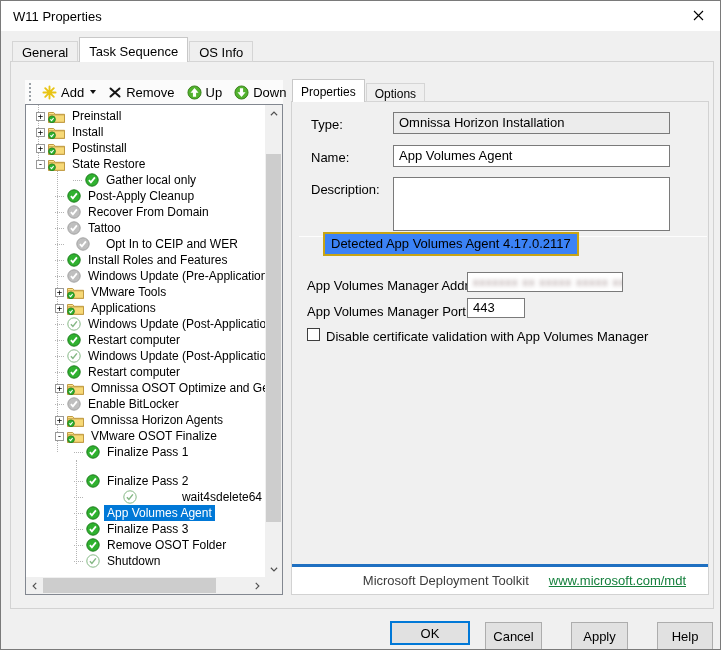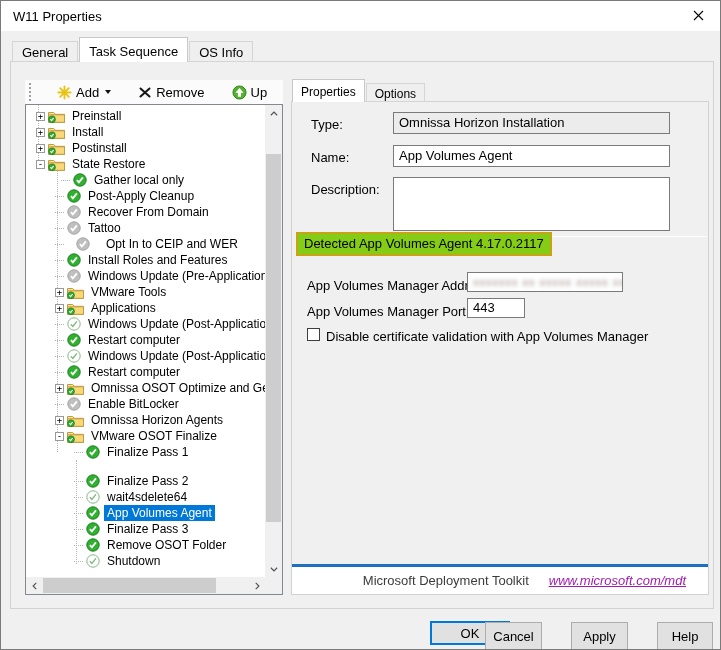--- a/index.html
+++ b/index.html
@@ -13,21 +13,21 @@
   .titlebar{position:absolute;left:0;top:0;width:100%;height:30px;background:#ffffff;display:flex;align-items:center;}
   .title{padding-left:12px;font-size:13px;}
   .closebtn{position:absolute;right:0;top:0;width:44px;height:29px;display:flex;align-items:center;justify-content:center;cursor:default;}
   
   .maintabs{position:absolute;left:11px;top:36px;height:25px;display:flex;align-items:flex-end;z-index:6;}
   .mtab{height:21px;padding:3px 9px 0 9px;background:#efefef;border:1px solid #d5d5d5;margin-right:1px;font-size:13px;white-space:nowrap;}
   .mtab.active{height:25px;padding-top:6px;background:#ffffff;border-color:#c8c8c8;border-bottom:none;}
   
   .page{position:absolute;left:9px;top:60px;width:704px;height:548px;background:#f0f0f0;border:1px solid #d2d2d2;}
   
-  .toolbar{position:absolute;left:24px;top:79px;width:258px;height:24px;background:#fbfbfb;display:flex;align-items:center;gap:17px;padding-left:4px;z-index:2;}
+  .toolbar{position:absolute;left:24px;top:79px;width:258px;height:24px;background:#fbfbfb;display:flex;align-items:center;gap:2px;padding-left:4px;z-index:2;}
   .grip{width:4px;height:18px;border-left:2px dotted #9aa0a6;margin-right:4px;}
   .tbtn{display:flex;align-items:center;gap:4px;padding:2px 5px;font-size:13px;white-space:nowrap;}
   .caret{width:0;height:0;border-left:3px solid transparent;border-right:3px solid transparent;border-top:4px solid #111;margin-left:2px;}
   
   .tree{position:absolute;left:24px;top:103px;width:258px;height:491px;background:#ffffff;border:1px solid #828790;}
   .tree-content{position:absolute;left:0;top:0;right:17px;bottom:17px;overflow:hidden;padding-top:3px;}
   .vline{position:absolute;width:0;border-left:1px dotted #b4b4b4;z-index:1;}
   .trow{height:16px;display:flex;align-items:center;white-space:nowrap;position:relative;z-index:2;}
   .exp{width:9px;height:9px;flex:0 0 9px;background:#fff;border:1px solid #999;font-size:9px;line-height:6px;text-align:center;margin-right:3px;font-family:"DejaVu Sans Mono",monospace;}
   .leafstub{width:9px;flex:0 0 9px;height:0;border-top:1px dotted #b4b4b4;margin-right:3px;}
@@ -53,21 +53,21 @@
   .etch{position:absolute;left:298px;top:235px;width:408px;height:1px;background:#c3c3c3;border-bottom:1px solid #fdfdfd;}
   .banner{position:absolute;left:295px;top:231px;height:24px;line-height:20px;padding:0 6px;background:#FFE97D;border:2px solid #C8A415;font-size:13px;white-space:nowrap;z-index:3;}
   .redacted{filter:blur(2.2px);color:#9b8686;font-size:11px;letter-spacing:1px;}
   .cbox{position:absolute;left:306px;top:327px;width:13px;height:13px;background:#fff;border:1px solid #3e3e3e;}
   .blueline{position:absolute;left:291px;top:563px;width:416px;height:3px;}
   .pfooter{position:absolute;left:291px;top:566px;width:416px;height:27px;background:#fff;display:flex;align-items:center;justify-content:flex-end;gap:20px;padding-right:22px;}
   .mdt{font-size:13px;color:#3c3c3c;}
   .mlink{font-size:13px;text-decoration:underline;cursor:pointer;}
   
   .dbtn{position:absolute;top:621px;height:28px;background:#e1e1e1;border:1px solid #adadad;font-size:13px;display:flex;align-items:center;justify-content:center;font-family:"Liberation Sans",sans-serif;}
-  .dbtn.default{top:620px;height:24px;border:2px solid #0078d7;margin-left:40px;}
+  .dbtn.default{top:620px;height:24px;border:2px solid #0078d7;}
 </style>
 </head>
 <body>
 
 <div class="dialog">
 
   <div class="titlebar">
     <span class="title">W11 Properties</span>
     <span class="closebtn">
       <svg width="11" height="11" viewBox="0 0 11 11">
@@ -165,21 +165,21 @@
           <span class="ticon">
             <svg width="17" height="13" viewBox="0 0 17 13">
               <path d="M0.5 2.5 h5.2 l1.6 1.8 h9.2 v8 H0.5 z" fill="#FCE389" stroke="#C09A44"></path>
               <path d="M0.5 4.8 h16 v7.5 H0.5 z" fill="#F7D977" stroke="#C09A44"></path>
               <circle cx="4" cy="9.3" r="3.4" fill="#2FB12F" stroke="#1E7D1E" stroke-width="0.8"></circle>
               <path d="M2.4 9.3 l1.2 1.3 2 -2.6" stroke="#fff" stroke-width="1.1" fill="none"></path>
             </svg>
           </span>
           <span class="tlabel">State Restore</span>
         </div>
-        <div class="trow" style="padding-left: 35px;">
+        <div class="trow" style="padding-left: 47px;">
           <span class="leafstub"></span>
           <span class="ticon">
             <svg width="14" height="14" viewBox="0 0 14 14">
               <circle cx="7" cy="7" r="6.2" fill="#2FB12F" stroke="#1E7D1E"></circle>
               <path d="M3.9 7.2 l2 2.2 4 -5" stroke="#fff" stroke-width="1.8" fill="none"></path>
             </svg>
           </span>
           <span class="tlabel">Gather local only</span>
         </div>
         <div class="trow" style="padding-left: 29px;">
@@ -365,21 +365,21 @@
         <div class="trow" style="padding-left: 48px; margin-top: 13px;">
           <span class="leafstub"></span>
           <span class="ticon">
             <svg width="14" height="14" viewBox="0 0 14 14">
               <circle cx="7" cy="7" r="6.2" fill="#2FB12F" stroke="#1E7D1E"></circle>
               <path d="M3.9 7.2 l2 2.2 4 -5" stroke="#fff" stroke-width="1.8" fill="none"></path>
             </svg>
           </span>
           <span class="tlabel">Finalize Pass 2</span>
         </div>
-        <div class="trow" style="padding-left: 48px;">
+        <div class="trow" style="padding-left: 48px; justify-content: space-between;">
           <span class="leafstub"></span>
           <span class="ticon">
             <svg width="14" height="14" viewBox="0 0 14 14">
               <circle cx="7" cy="7" r="6.2" fill="#fff" stroke="#85B885"></circle>
               <path d="M3.9 7.2 l2 2.2 4 -5" stroke="#85B885" stroke-width="1.5" fill="none"></path>
             </svg>
           </span>
           <span class="tlabel">wait4sdelete64</span>
         </div>
         <div class="trow" style="padding-left: 48px;">
@@ -461,37 +461,37 @@
   <span class="flabel" style="left:310px;top:116px;">Type:</span>
   <div class="fbox ro" style="left:392px;top:111px;width:277px;height:22px;">Omnissa Horizon Installation</div>
 
   <span class="flabel" style="left:310px;top:149px;">Name:</span>
   <div class="fbox" style="left:392px;top:144px;width:277px;height:22px;">App Volumes Agent</div>
 
   <span class="flabel" style="left:310px;top:181px;">Description:</span>
   <div class="fbox" style="left:392px;top:176px;width:277px;height:54px;"></div>
 
   <div class="etch"></div>
-  <div class="banner" style="background: #84cc16; border-color: rgb(200, 164, 21);">Detected App Volumes Agent 4.17.0.2117</div>
+  <div class="banner" style="background: #3b82f6; border-color: rgb(200, 164, 21); margin-left: 27px;">Detected App Volumes Agent 4.17.0.2117</div>
 
   <span class="flabel" style="left:306px;top:277px;">App Volumes Manager Address</span>
   <div class="fbox" style="left:466px;top:271px;width:156px;height:20px;padding-top:1px;">
     <span class="redacted">xxxxxxx xx xxxxx xxxxx xxx</span>
   </div>
 
   <span class="flabel" style="left:306px;top:303px;">App Volumes Manager Port</span>
   <div class="fbox" style="left:466px;top:297px;width:58px;height:20px;padding-top:1px;">443</div>
 
   <div class="cbox"></div>
   <span class="flabel" style="left:325px;top:328px;">Disable certificate validation with App Volumes Manager</span>
 
   <div class="blueline" id="blueline" style="background: rgb(31, 112, 193);"></div>
   <div class="pfooter">
     <span class="mdt">Microsoft Deployment Toolkit</span>
-    <span class="mlink" id="mdtlink" style="color: #a21caf; font-style: italic;">www.microsoft.com/mdt</span>
+    <span class="mlink" id="mdtlink" style="color: #15803d;">www.microsoft.com/mdt</span>
   </div>
 
   <div class="dbtn default" style="left:389px;width:80px;">OK</div>
   <div class="dbtn" style="left:484px;width:57px;">Cancel</div>
   <div class="dbtn" style="left:570px;width:57px;">Apply</div>
   <div class="dbtn" style="left:656px;width:56px;">Help</div>
 
 </div>
 
 </body></html>

